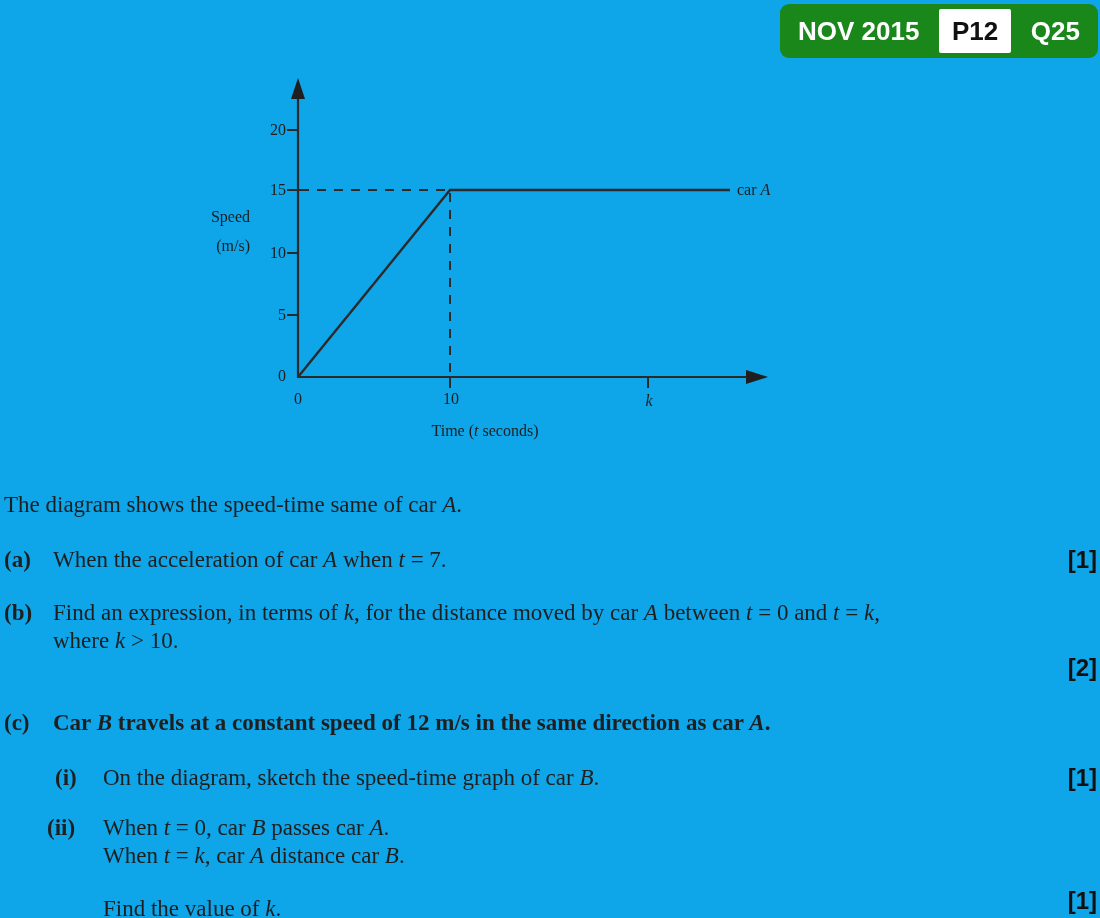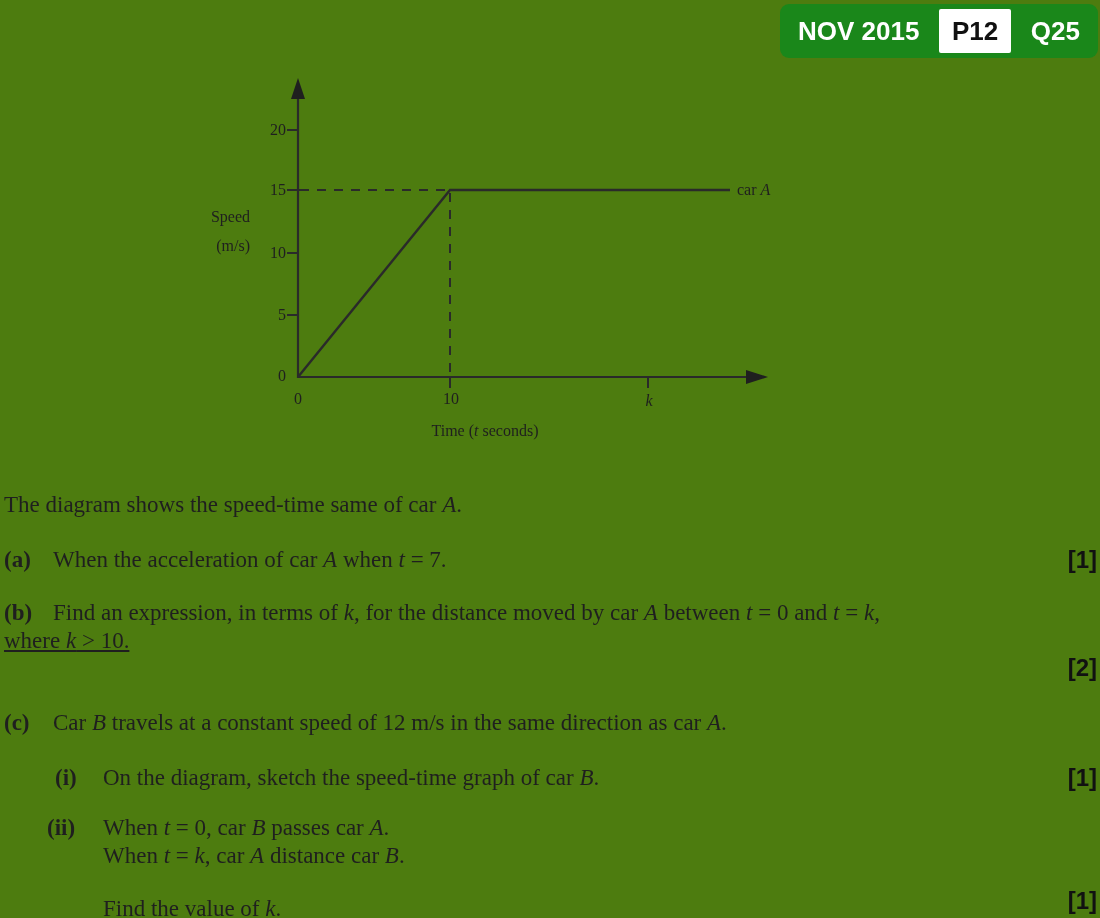--- a/index.html
+++ b/index.html
@@ -2,21 +2,21 @@
 <html style="--badge-green: #1a871a; --ink: #1f1f1f; --line: #2a2a2a;"><head>
 <meta charset="utf-8">
 <style>
   :root{
     --badge-green:#1a871a;
     --ink:#1f1f1f;
     --line:#2a2a2a;
   }
   html,body{margin:0;padding:0;background:#ffffff;}
   .page{
-    position:relative;width:1100px;height:918px;background:#4d7c0f;overflow:hidden;
+    position:relative;width:1100px;height:918px;background:#0ea5e9;overflow:hidden;
     font-family:"Liberation Serif", serif;color:var(--ink);
   }
   
   .badge{
     position:absolute;top:4px;left:780px;width:318px;height:54px;
     background:var(--badge-green);border-radius:9px;
     display:flex;align-items:center;justify-content:space-between;
     padding:0 18px;box-sizing:border-box;
     font-family:"Liberation Sans", sans-serif;font-weight:700;font-size:26px;color:#ffffff;
   }
@@ -99,27 +99,27 @@
 
   <div class="q" style="left:4px;top:546px;">
     <span class="qlabel">(a)</span>
     <span class="qbody" style="margin-left:49px;"><span>When the acceleration of car </span><span style="font-style: italic;">A</span><span> when </span><span style="font-style: italic;">t</span><span> = 7.</span></span>
   </div>
   <div class="mark" style="top:546px;">[1]</div>
 
   <div class="q" style="left:4px;top:599px;">
     <span class="qlabel">(b)</span>
     <span class="qbody" style="margin-left:49px;"><span>Find an expression, in terms of </span><span style="font-style: italic;">k</span><span>, for the distance moved by car </span><span style="font-style: italic;">A</span><span> between </span><span style="font-style: italic;">t</span><span> = 0 and </span><span style="font-style: italic;">t</span><span> = </span><span style="font-style: italic;">k</span><span>,</span></span>
-    <span class="qbody" style="text-decoration:underline;"><span>where </span><span style="font-style: italic;">k</span><span> &gt; 10.</span></span>
+    <span class="qbody" style="margin-left:49px;"><span>where </span><span style="font-style: italic;">k</span><span> &gt; 10.</span></span>
   </div>
   <div class="mark" style="top:654px;">[2]</div>
 
   <div class="q" style="left:4px;top:709px;">
     <span class="qlabel">(c)</span>
-    <span class="qbody" style="margin-left:49px;"><span>Car </span><span style="font-style: italic;">B</span><span> travels at a constant speed of 12 m/s in the same direction as car </span><span style="font-style: italic;">A</span><span>.</span></span>
+    <span class="qbody" style="margin-left:49px;font-weight:bold;"><span>Car </span><span style="font-style: italic;">B</span><span> travels at a constant speed of 12 m/s in the same direction as car </span><span style="font-style: italic;">A</span><span>.</span></span>
   </div>
 
   <div class="q" style="left:55px;top:764px;">
     <span class="qlabel">(i)</span>
     <span class="qbody" style="margin-left:48px;"><span>On the diagram, sketch the speed-time graph of car </span><span style="font-style: italic;">B</span><span>.</span></span>
   </div>
   <div class="mark" style="top:764px;">[1]</div>
 
   <div class="q" style="left:47px;top:814px;">
     <span class="qlabel">(ii)</span>

